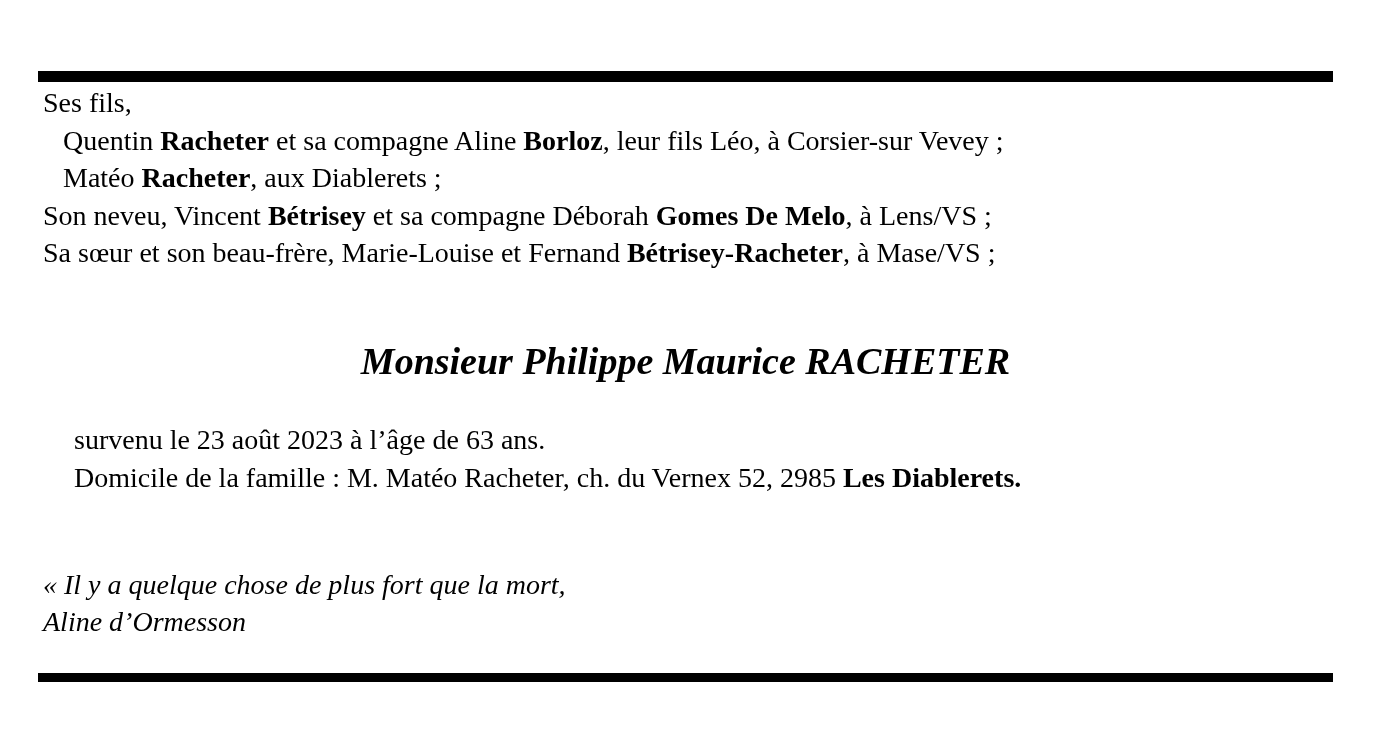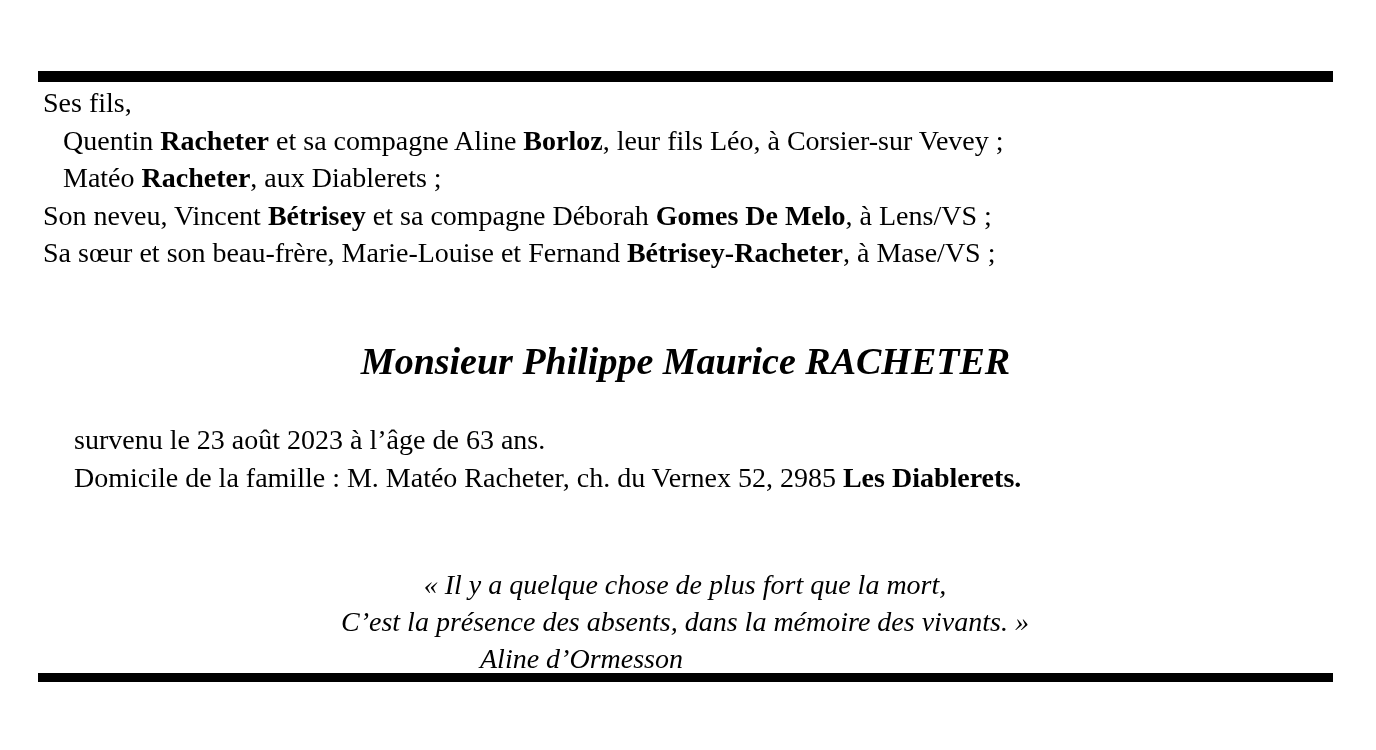--- a/index.html
+++ b/index.html
@@ -58,21 +58,21 @@
     line-height: 37.6px;
     white-space: nowrap;
     margin-left: 31px;
   }
 
   .quote-block {
     position: absolute;
     right: 49px;
     top: 566px;
     left: 43px;
-    text-align: center;
+    text-align: left;
     font-size: 28px;
     line-height: 37px;
     font-style: italic;
     white-space: nowrap;
   }
   .quote-block .attribution { padding-right: 207px; }
 
   .b { font-weight: 700; }
 </style>
 </head>
@@ -92,19 +92,18 @@
 
   <div class="title">Monsieur Philippe Maurice RACHETER</div>
 
   <div class="details-block">
     <div class="line"><span>survenu le 23 août 2023 à l’âge de 63 ans.</span></div>
     <div class="line"><span>Domicile de la famille : M. Matéo Racheter, ch. du Vernex 52, 2985 </span><span class="b">Les Diablerets.</span></div>
   </div>
 
   <div class="quote-block">
     <div class="line">« Il y a quelque chose de plus fort que la mort,</div>
-    <div class="line">C’est la présence des absents, dans la mémoire des vivants. »</div>
     <div class="line attribution">Aline d’Ormesson</div>
   </div>
 
   <div class="rule rule-bottom"></div>
 
 </div>
 
 </body></html>

